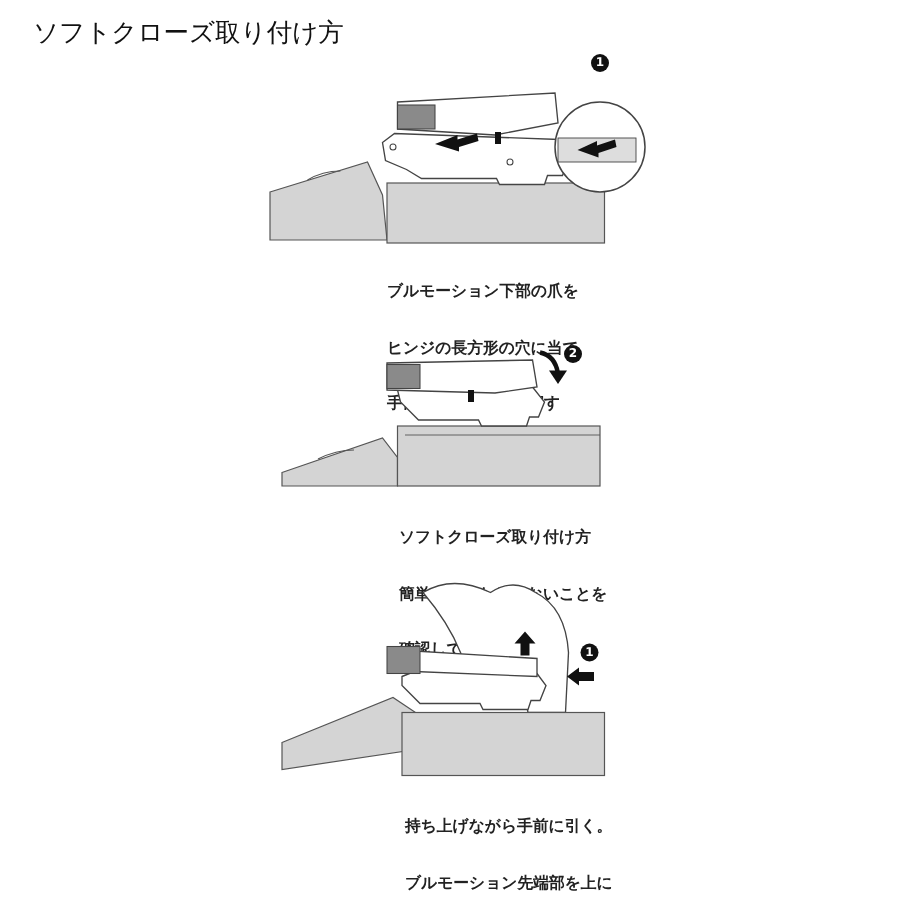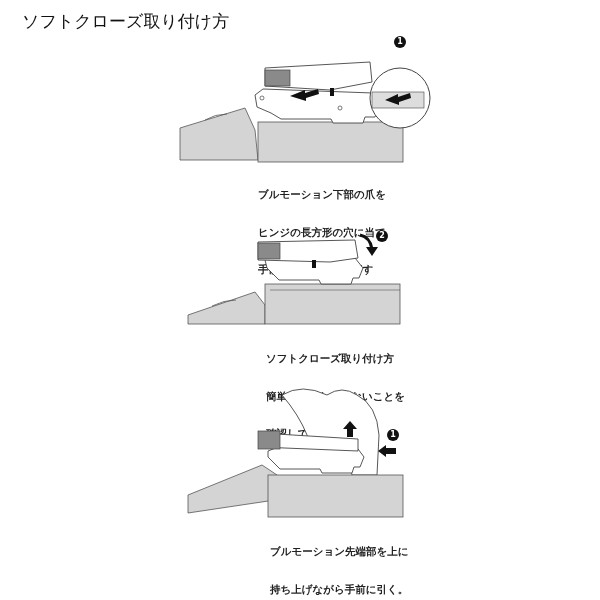--- a/index.html
+++ b/index.html
@@ -77,18 +77,18 @@
     <path d="M282,10 q20,-12 45,0 q15,-10 30,0 q20,10 22,40 l-2,40 l-25,0 l-5,-25 q-10,5 -15,-10 q-20,15 -25,-5 q-8,-20 -25,-40 z" fill="#fff" stroke="#444" stroke-width="0.9"></path>
     <polygon points="188,110 262,80 280,92 275,115 188,128" fill="#d4d4d4" stroke="#555" stroke-width="0.8"></polygon>
     <rect x="268" y="90" width="135" height="42" fill="#d4d4d4" stroke="#555" stroke-width="0.8"></rect>
     <path d="M268,66 l10,-4 l80,2 l6,8 l-4,10 l-6,0 l-2,6 l-30,0 l-2,-4 l-40,0 l-12,-12 z" fill="#fff" stroke="#444" stroke-width="0.9"></path>
     <polygon points="260,48 358,54 358,66 260,62" fill="#fff" stroke="#444" stroke-width="0.9"></polygon>
     <rect x="258" y="46" width="22" height="18" fill="#8a8a8a" stroke="#444" stroke-width="0.7"></rect>
     <polygon points="343,44 350,36 357,44 353,44 353,52 347,52 347,44" fill="#111"></polygon>
     <polygon points="378,66 386,60 386,63 396,63 396,69 386,69 386,72" fill="#111"></polygon>
   </svg>
   <div class="caption" style="left:270px;top:135px;">
+    <span>持ち上げながら手前に引く。</span>
     <span>ブルモーション先端部を上に</span>
-    <span>持ち上げながら手前に引く。</span>
     
     
   </div>
 </div>
 
 </body></html>

